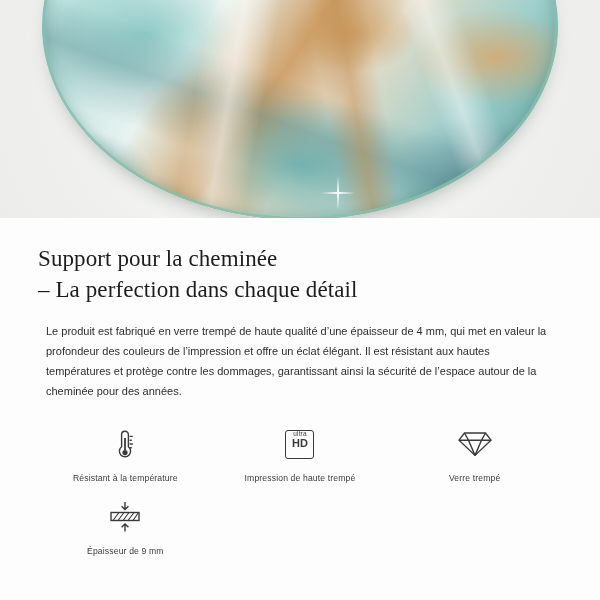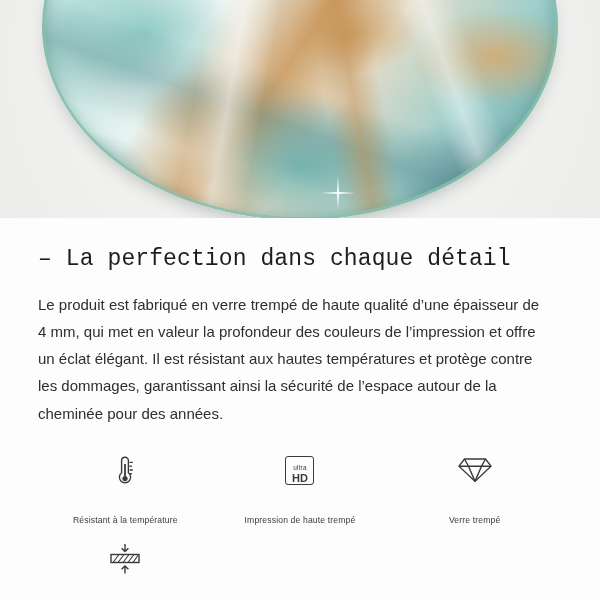--- a/index.html
+++ b/index.html
@@ -108,28 +108,28 @@
   }
   .headline {
     font-family: "Liberation Serif", serif;
     font-size: 23px;
     line-height: 1.33;
     color: #1d1d1d;
     font-weight: 400;
     margin: 0 0 16px 0;
     letter-spacing: 0.1px;
   }
-  .headline .line2 { display: block; font-family: Liberation Mono, monospace; }
+  .headline .line2 { display: block; }
 
   .body-copy {
     font-family: "Liberation Sans", sans-serif;
-    font-size: 15px;
+    font-size: 11px;
     line-height: 1.82;
     color: #2e2e2e;
-    margin: 0;
+    margin: 8px;
     max-width: 510px;
   }
 
   
   .features {
     display: grid;
     grid-template-columns: repeat(3, 1fr);
     row-gap: 12px;
     margin-top: 22px;
   }
@@ -141,35 +141,35 @@
     text-align: center;
   }
   .feature-icon {
     height: 42px;
     display: flex;
     align-items: center;
     justify-content: center;
     color: #3a3a3a;
   }
   .feature-label {
-    margin-top: 24px;
+    margin-top: 8px;
     font-size: 8.6px;
     color: #3a3a3a;
     letter-spacing: 0.15px;
     line-height: 1.3;
   }
   .ultrahd-box {
     width: 27px;
     height: 27px;
     border: 1.6px solid #3a3a3a;
     border-radius: 3px;
     display: flex;
     flex-direction: column;
     align-items: center;
-    justify-content: flex-end;
+    justify-content: flex-start;
     line-height: 1;
   }
   .ultrahd-box .u1 { font-size: 6.4px; letter-spacing: .2px; }
   .ultrahd-box .u2 { font-size: 11px; font-weight: bold; margin-top: 1px; }
 </style>
 </head>
 <body>
 
 <div class="page">
 
@@ -179,20 +179,21 @@
       <div class="disc-art"></div>
       <div class="disc-streaks"></div>
       <div class="disc-edge"></div>
     </div>
     <div class="sparkle"></div>
   </div>
 
   <div class="content">
 
     <h1 class="headline">
+      <span>Support pour la cheminée</span>
       <span class="line2">– La perfection dans chaque détail</span>
     </h1>
 
     <p class="body-copy">Le produit est fabriqué en verre trempé de haute qualité d’une épaisseur de 4 mm, qui met en valeur la profondeur des couleurs de l’impression et offre un éclat élégant. Il est résistant aux hautes températures et protège contre les dommages, garantissant ainsi la sécurité de l’espace autour de la cheminée pour des années.</p>
 
     <div class="features">
 
       <div class="feature">
         <div class="feature-icon">
           <svg width="26" height="34" viewBox="0 0 26 34" fill="none" stroke="#3a3a3a" stroke-width="1.4">

